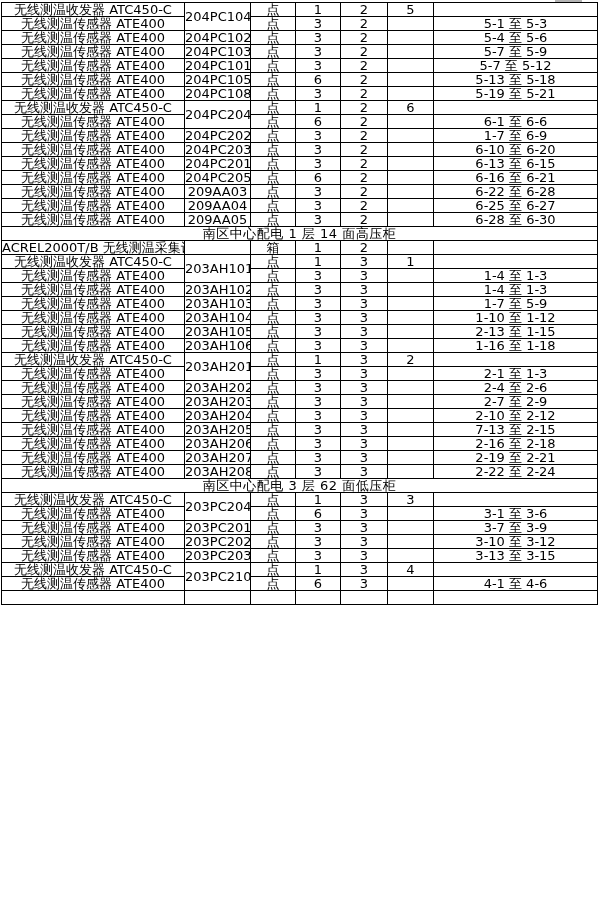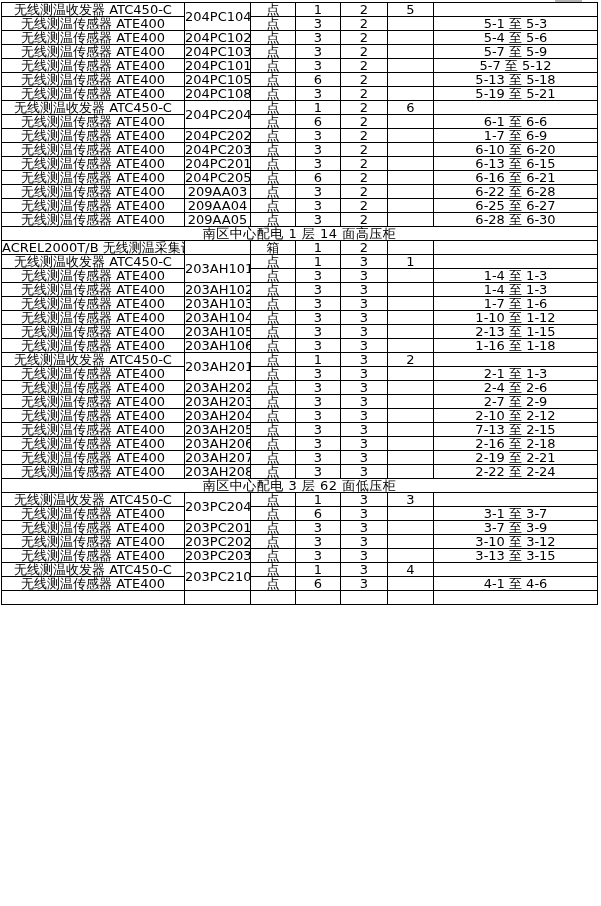--- a/index.html
+++ b/index.html
@@ -249,21 +249,21 @@
           <td></td>
           <td>1-4 至 1-3</td>
         </tr>
         <tr>
           <td>无线测温传感器 ATE400</td>
           <td>203AH103</td>
           <td>点</td>
           <td>3</td>
           <td>3</td>
           <td></td>
-          <td>1-7 至 1-6</td>
+          <td>1-7 至 5-9</td>
         </tr>
         <tr>
           <td>无线测温传感器 ATE400</td>
           <td>203AH104</td>
           <td>点</td>
           <td>3</td>
           <td>3</td>
           <td></td>
           <td>1-10 至 1-12</td>
         </tr>
@@ -376,21 +376,21 @@
           <td>3</td>
           <td>3</td>
           <td></td>
         </tr>
         <tr>
           <td>无线测温传感器 ATE400</td>
           <td>点</td>
           <td>6</td>
           <td>3</td>
           <td></td>
-          <td>3-1 至 3-7</td>
+          <td>3-1 至 3-6</td>
         </tr>
         <tr>
           <td>无线测温传感器 ATE400</td>
           <td>203PC201</td>
           <td>点</td>
           <td>3</td>
           <td>3</td>
           <td></td>
           <td>3-7 至 3-9</td>
         </tr>

